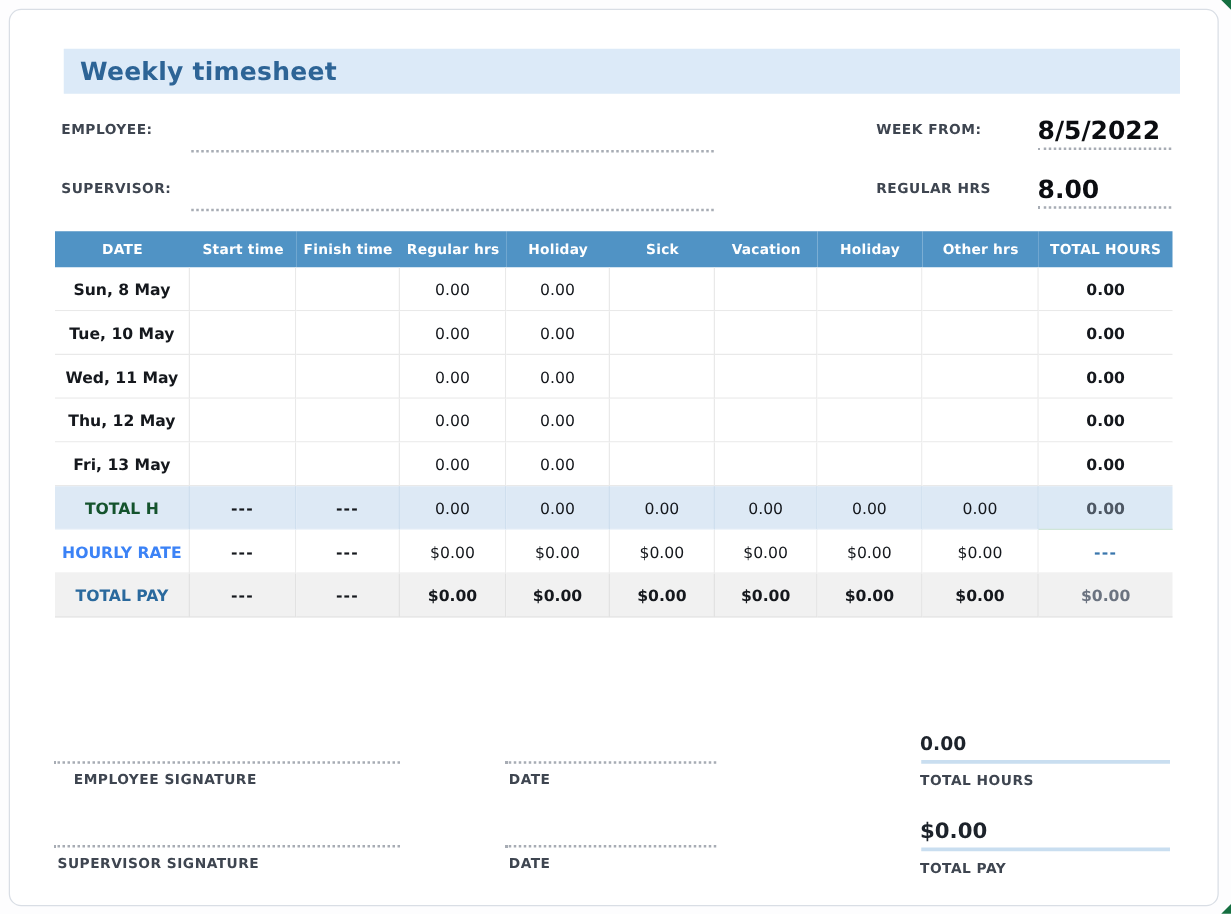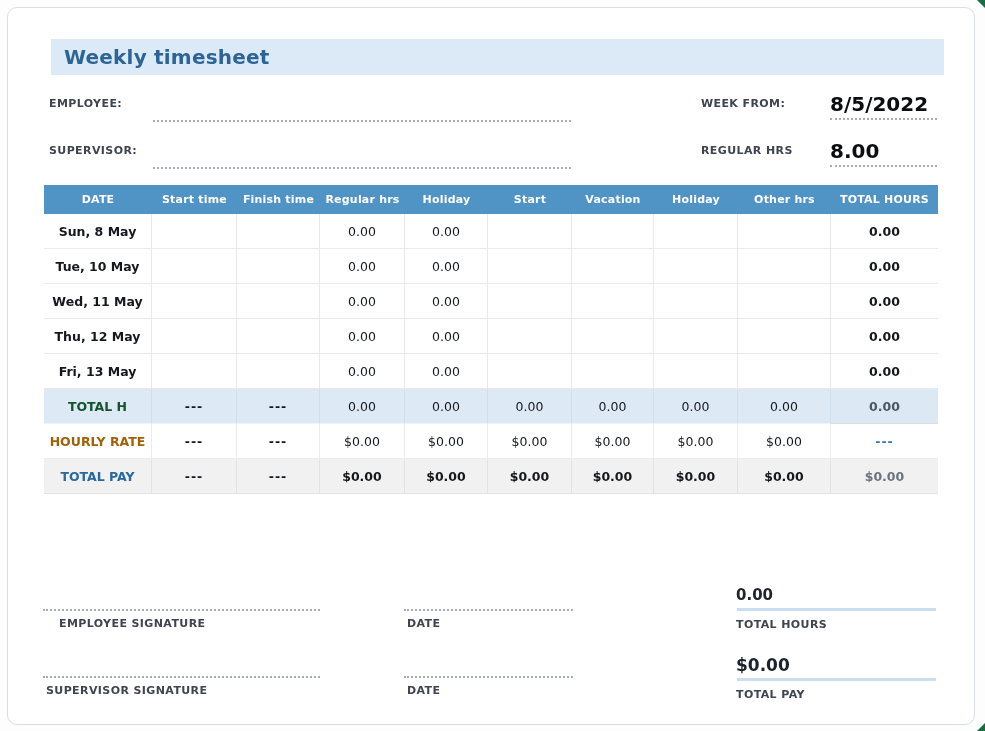--- a/index.html
+++ b/index.html
@@ -49,21 +49,21 @@
   }
   td.g{background:#efefef;border-bottom-color:#ffffff;border-right-color:#e2e2e2;}
   td.totcol{
     background:#dcebf7;border-bottom-color:#cfe5d8;
     font-weight:bold;color:#0c0f13;
   }
   tr.totalh td{background:#dde9f5;border-bottom-color:#eef4fa;border-right-color:#cfdfee;}
   tr.totalh td.rowlbl{color:#14532d;}
   tr.totalh td.totcol{color:#4d5763;background:#dce9f5;border-bottom-color:#cfe5d8;}
   tr.hourly td{background:#ffffff;border-bottom-color:#ececec;border-right-color:#ececec;}
-  tr.hourly td.rowlbl{color:#a16207;}
+  tr.hourly td.rowlbl{color:#3b82f6;}
   tr.hourly td.totcol{color:#3a76ad;font-weight:bold;background:#ffffff;}
   tr.totalpay td{background:#f1f1f1;border-bottom:1px solid #e4e4e4;border-right-color:#e2e2e2;}
   tr.totalpay td.rowlbl{color:#2a699d;}
   tr.totalpay td.money{font-weight:bold;}
   tr.totalpay td.totcol{color:#6b7380;background:#f1f1f1;}
   td.rowlbl{font-weight:bold;text-align:right;padding-right:14px;font-size:12px;}
   td.dash{color:#90959d;letter-spacing:1px;font-weight:bold;font-size:11px;}
 
   .cornerTR{
     right:0;top:0;width:0;height:0;
@@ -110,21 +110,21 @@
         <col style="width:93px">
       <col style="width:107px">
     </colgroup>
     <tbody>
         <tr>
       <th>DATE</th>
       <th>Start time</th>
       <th>Finish time</th>
       <th>Regular hrs</th>
       <th>Holiday</th>
-      <th>Start</th>
+      <th>Sick</th>
       <th>Vacation</th>
       <th>Holiday</th>
       <th>Other hrs</th>
       <th>TOTAL HOURS</th>
     </tr>
 
     <tr>
       <td class="date">Sun, 8 May</td>
       <td></td>
       <td></td>

